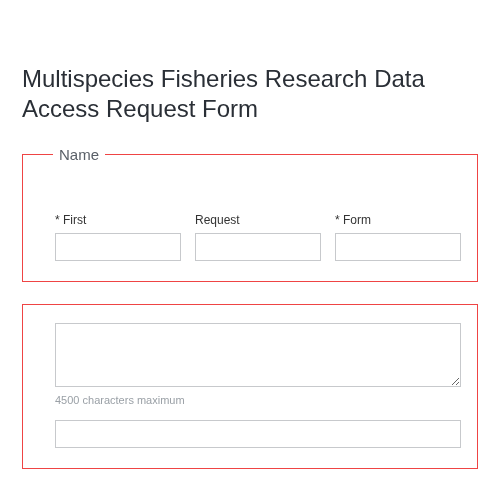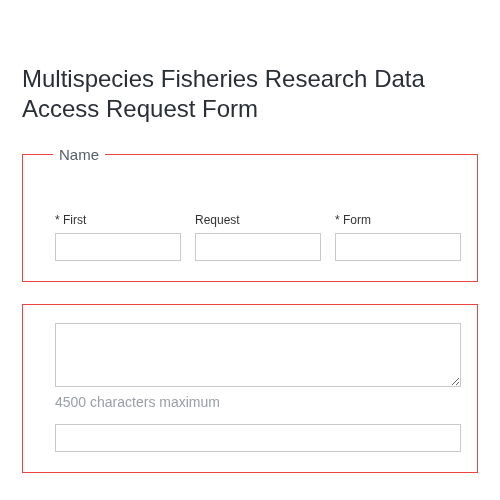--- a/index.html
+++ b/index.html
@@ -67,21 +67,21 @@
   textarea {
     border: 1px solid #c7c9cc;
     width: 100%;
     height: 64px;
     padding: 4px 6px;
     font-size: 12px;
     resize: both;
     background: #fff;
   }
   .hint {
-    font-size: 14px;
+    font-size: 11px;
     color: #9aa0a6;
     margin-top: 4px;
   }
   .block { margin-bottom: 14px; }
   .block:last-child { margin-bottom: 0; }
 </style>
 </head>
 <body>
 
 <h1>Multispecies Fisheries Research Data Access Request Form</h1>

